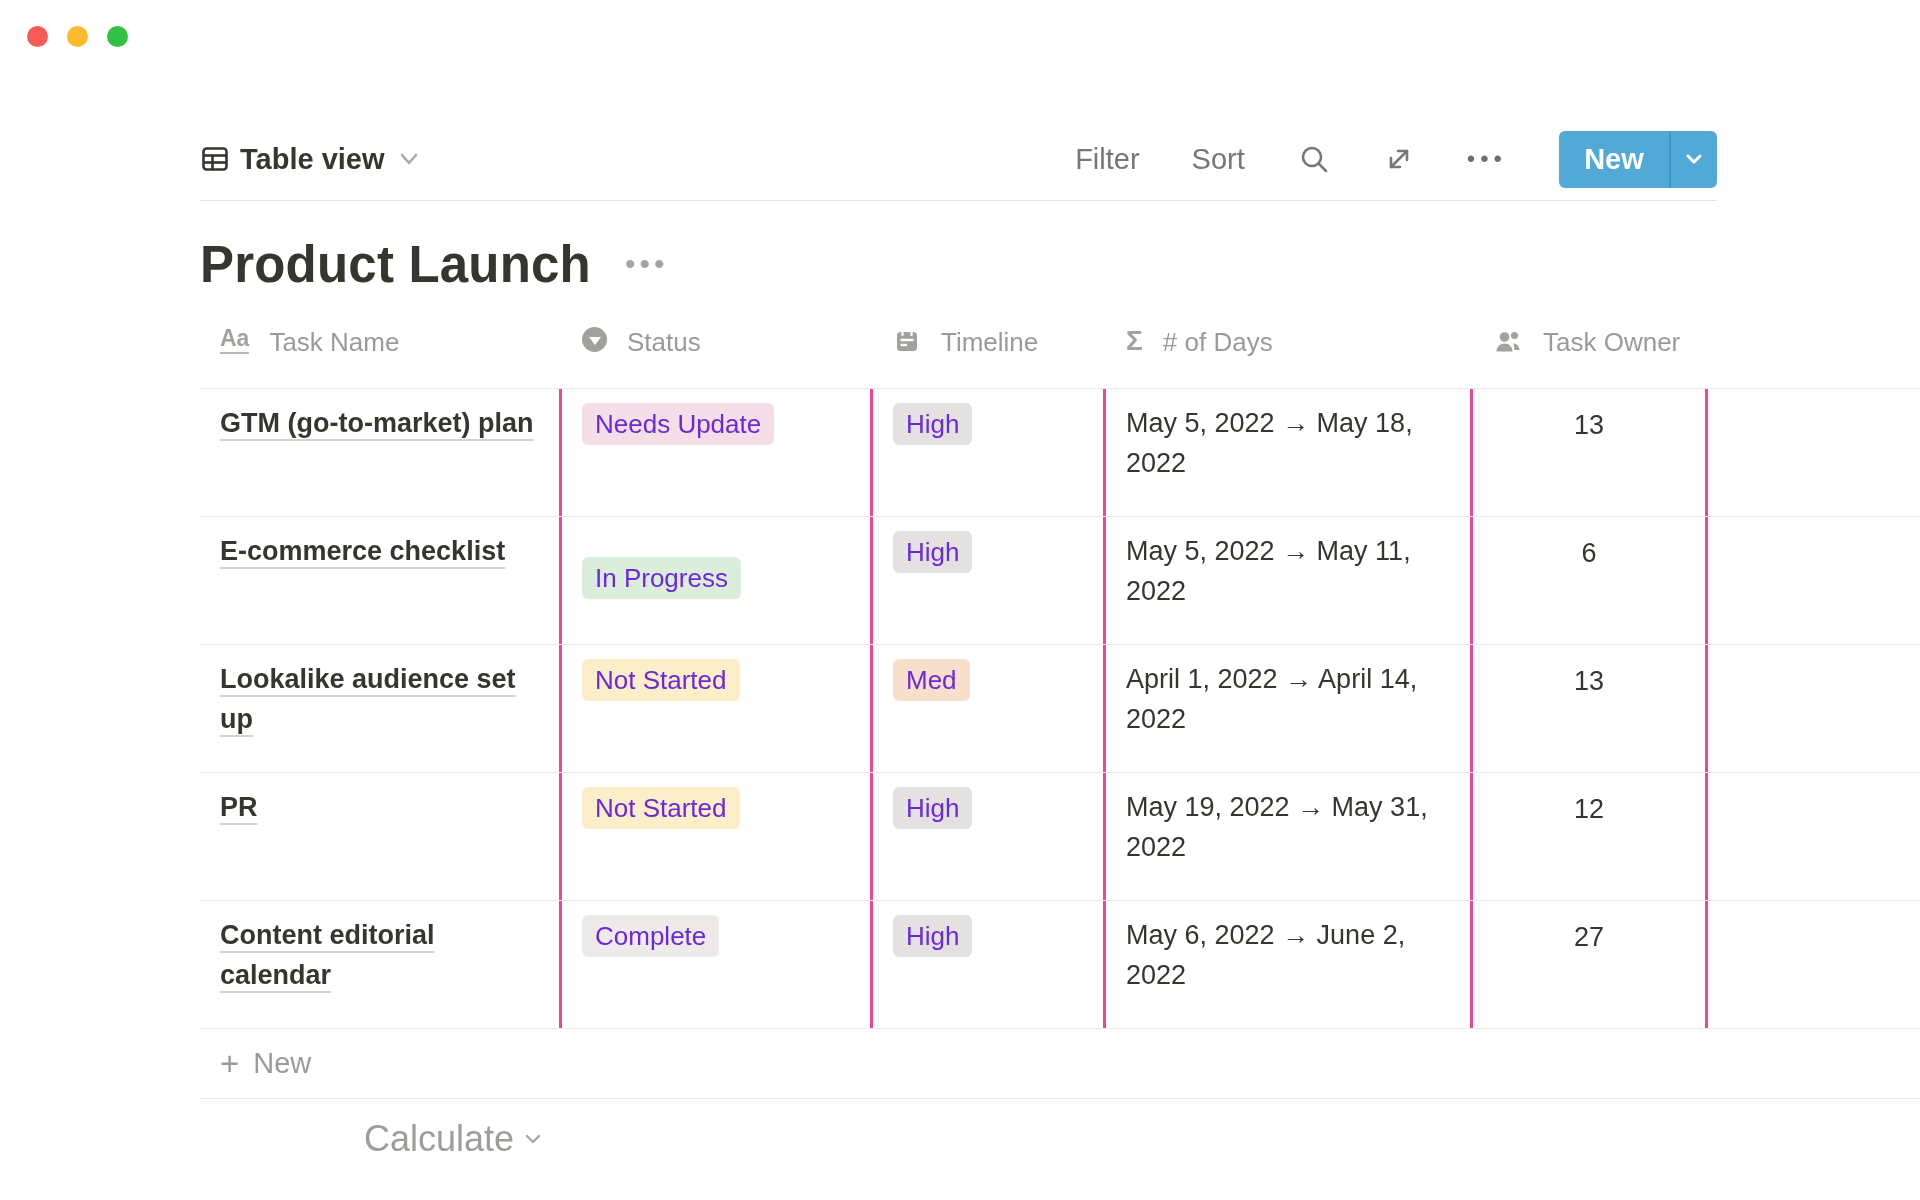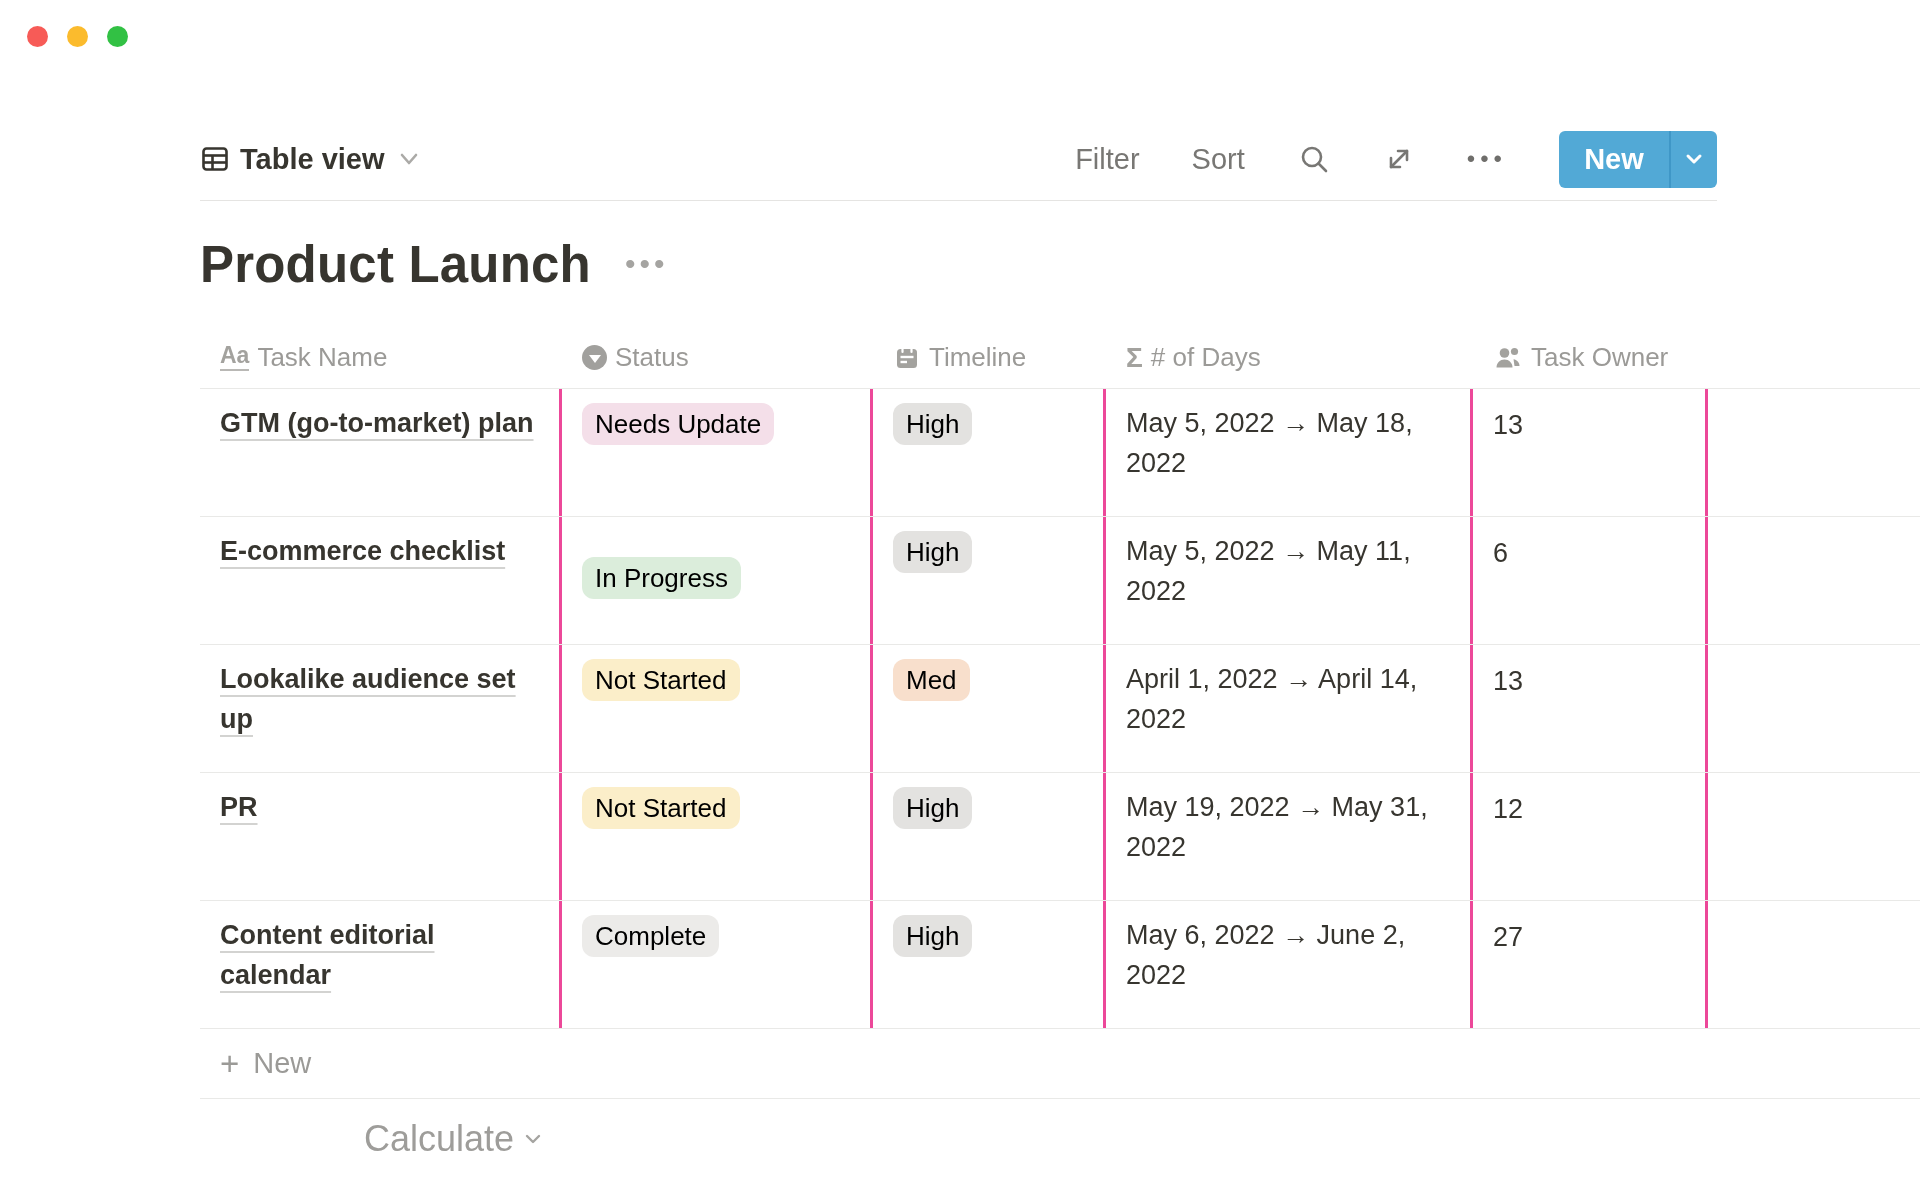--- a/index.html
+++ b/index.html
@@ -31,34 +31,34 @@
   .divider { width:1517px; height:1px; background:#E5E4E2; }
 
   
   .title-row { display:flex; align-items:center; gap:34px; margin-top:26px; height:74px; }
   .page-title { font-size:51px; font-weight:700; letter-spacing:.2px; }
   .title-dots { font-size:30px; color:#A5A4A1; letter-spacing:4px; cursor:pointer; }
 
   
   .tgrid { display:grid; grid-template-columns:362px 311px 233px 367px 235px 290px; }
   .thead { margin-top:26px; height:62px; border-bottom:1px solid #E9E9E7; }
-  .thead > div { display:flex; align-items:center; gap:8px; padding-left:20px;
+  .thead > div { display:flex; align-items:flex-start; gap:20px; padding-left:20px;
     font-size:26px; color:#9B9A97; cursor:pointer; overflow:hidden; white-space:nowrap; }
 
   .trow { border-bottom:1px solid #E9E9E7; height:128px; }
   .trow > div { border-right:3px solid #ec4899; padding:14px 18px 0 20px;
     font-size:27px; line-height:40px; overflow:hidden; cursor:pointer; }
   .trow > div:last-child { border-right:none; }
 
   .task-cell { font-weight:600; }
   .task-cell .tlink { text-decoration:underline; text-decoration-color:rgba(55,53,47,0.22);
     text-decoration-thickness:2px; text-underline-offset:7px; }
-  .badge { display:inline-block; padding:4px 13px; border-radius:12px;
-    font-size:26px; line-height:34px; font-weight:400; color:#000000; white-space:nowrap; }
-  .days-cell { text-align:left; padding-right:20px !important; padding-top:16px !important; }
+  .badge { display:inline-block; padding:4px 13px; border-radius:6px;
+    font-size:26px; line-height:34px; font-weight:400; color:#6d28d9; white-space:nowrap; }
+  .days-cell { text-align:center; padding-right:20px !important; padding-top:16px !important; }
 
   
   .aa-ic { font-size:23px; color:#A3A29E; border-bottom:2px solid #B9B8B5;
     line-height:1; padding-bottom:2px; font-weight:600; }
   .sel-ic { width:25px; height:25px; border-radius:50%; background:#A1A09D;
     position:relative; flex:0 0 auto; }
   .sel-ic::after { content:""; position:absolute; left:50%; top:50%;
     transform:translate(-50%,-38%); width:0; height:0;
     border-left:6px solid transparent; border-right:6px solid transparent;
     border-top:8px solid #fff; }

